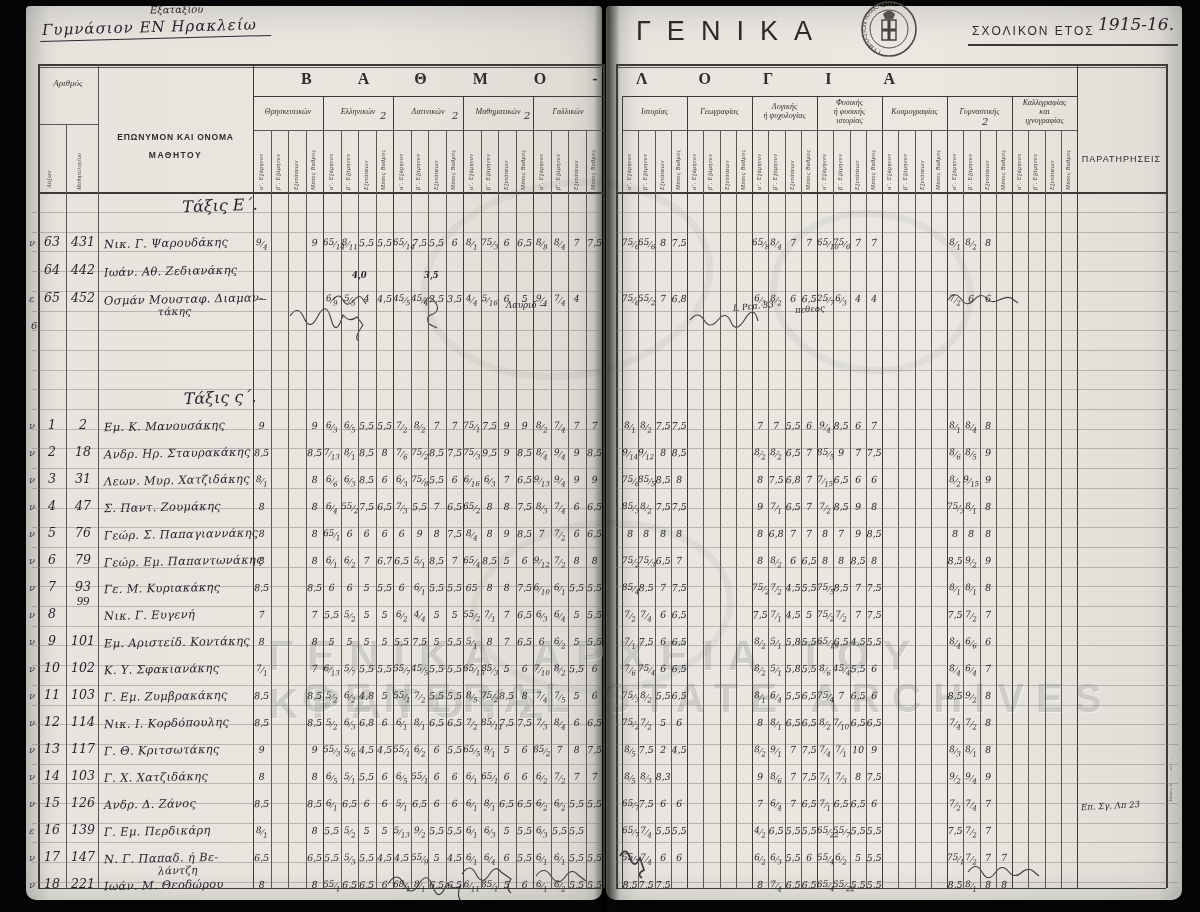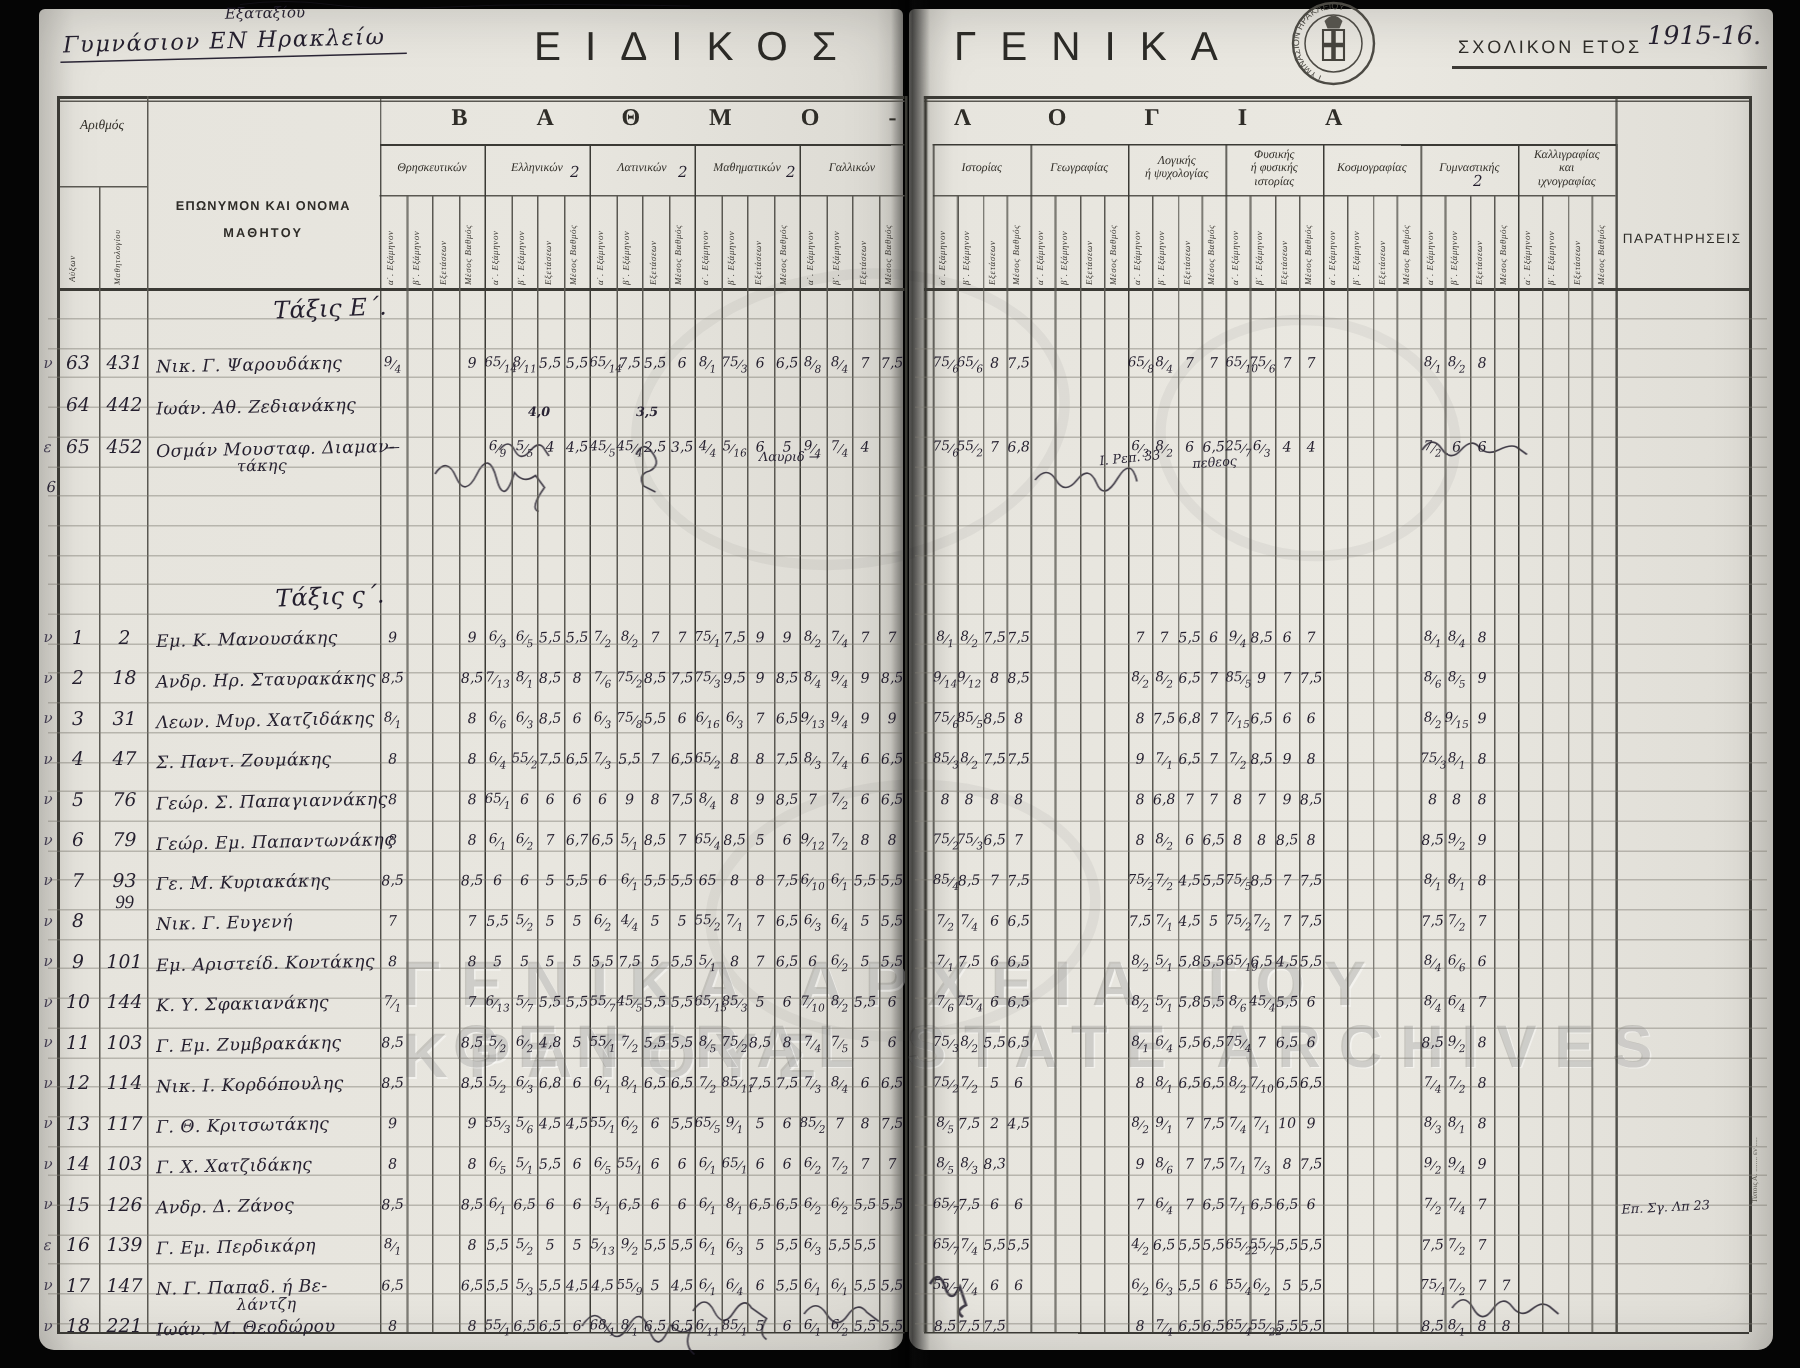--- a/index.html
+++ b/index.html
@@ -38,21 +38,20 @@
 <body>
 
 <div id="spread">
   <div class="page" id="pageL"></div>
   <div class="page" id="pageR"></div>
 
   <div class="abs hand" style="left:150px;top:4px;font-size:10px;transform:rotate(-1deg);">Εξαταξίου</div>
   <div class="abs hand" style="left:40px;top:18px;font-size:15px;letter-spacing:1px;transform:rotate(-1.5deg);
        border-bottom:1.5px solid #2a2535;padding:0 14px 2px 2px;">Γυμνάσιον ΕΝ Ηρακλείω</div>
 
-  <div class="abs print" style="left:356px;top:16px;font-size:27px;letter-spacing:16px;color:#2b2a26;">ΕΙΔΙΚΟΣ</div>
   <div class="abs print" style="left:636px;top:16px;font-size:27px;letter-spacing:16px;color:#2b2a26;">ΓΕΝΙΚΑ</div>
 
   <svg class="abs" style="left:850px;top:0;" width="78" height="62" viewBox="0 0 78 62">
     <circle cx="39" cy="29" r="27" fill="none" stroke="#4c4a44" stroke-width="1.6"></circle>
     <circle cx="39" cy="29" r="19" fill="none" stroke="#4c4a44" stroke-width="1"></circle>
     <path d="M32 20 h14 v20 h-14 z" fill="none" stroke="#45433d" stroke-width="1.4"></path>
     <path d="M39 20 v20 M32 30 h14" stroke="#45433d" stroke-width="3"></path>
     <path d="M33 14 q6 -7 12 0 l-2 5 h-8 z" fill="#55534c"></path>
     <defs>
         <path id="stc" d="M39 52 a23 23 0 0 1 0 -46 a23 23 0 0 1 0 46"></path>
@@ -740,21 +739,21 @@
     <div class="gc" style="left: 800.75px; top: 636px; width: 16.25px;">5,5</div>
     <div class="gc" style="left: 817px; top: 636px; width: 16.25px;"><span class="fa">65</span><span class="sl">⁄</span><span class="fb">19</span></div>
     <div class="gc" style="left: 833.25px; top: 636px; width: 16.25px;">6,5</div>
     <div class="gc" style="left: 849.5px; top: 636px; width: 16.25px;">4,5</div>
     <div class="gc" style="left: 865.75px; top: 636px; width: 16.25px;">5,5</div>
     <div class="gc" style="left: 947px; top: 636px; width: 16.25px;"><span class="fa">8</span><span class="sl">⁄</span><span class="fb">4</span></div>
     <div class="gc" style="left: 963.25px; top: 636px; width: 16.25px;"><span class="fa">6</span><span class="sl">⁄</span><span class="fb">6</span></div>
     <div class="gc" style="left: 979.5px; top: 636px; width: 16.25px;">6</div>
     <div class="chk" style="left: 29px; top: 663px;">ν</div>
     <div class="hnum" style="left: 40px; top: 660px; width: 24px;">10</div>
-    <div class="hnum" style="left: 68px; top: 660px; width: 30px;">144</div>
+    <div class="hnum" style="left: 68px; top: 660px; width: 30px;">102</div>
     <div class="nm" style="left: 104px; top: 662px;">Κ. Υ. Σφακιανάκης</div>
     <div class="gc" style="left: 253px; top: 663px; width: 17.5px;"><span class="fa">7</span><span class="sl">⁄</span><span class="fb">1</span></div>
     <div class="gc" style="left: 305.5px; top: 663px; width: 17.5px;">7</div>
     <div class="gc" style="left: 323px; top: 663px; width: 17.5px;"><span class="fa">6</span><span class="sl">⁄</span><span class="fb">13</span></div>
     <div class="gc" style="left: 340.5px; top: 663px; width: 17.5px;"><span class="fa">5</span><span class="sl">⁄</span><span class="fb">7</span></div>
     <div class="gc" style="left: 358px; top: 663px; width: 17.5px;">5,5</div>
     <div class="gc" style="left: 375.5px; top: 663px; width: 17.5px;">5,5</div>
     <div class="gc" style="left: 393px; top: 663px; width: 17.5px;"><span class="fa">55</span><span class="sl">⁄</span><span class="fb">7</span></div>
     <div class="gc" style="left: 410.5px; top: 663px; width: 17.5px;"><span class="fa">45</span><span class="sl">⁄</span><span class="fb">5</span></div>
     <div class="gc" style="left: 428px; top: 663px; width: 17.5px;">5,5</div>

